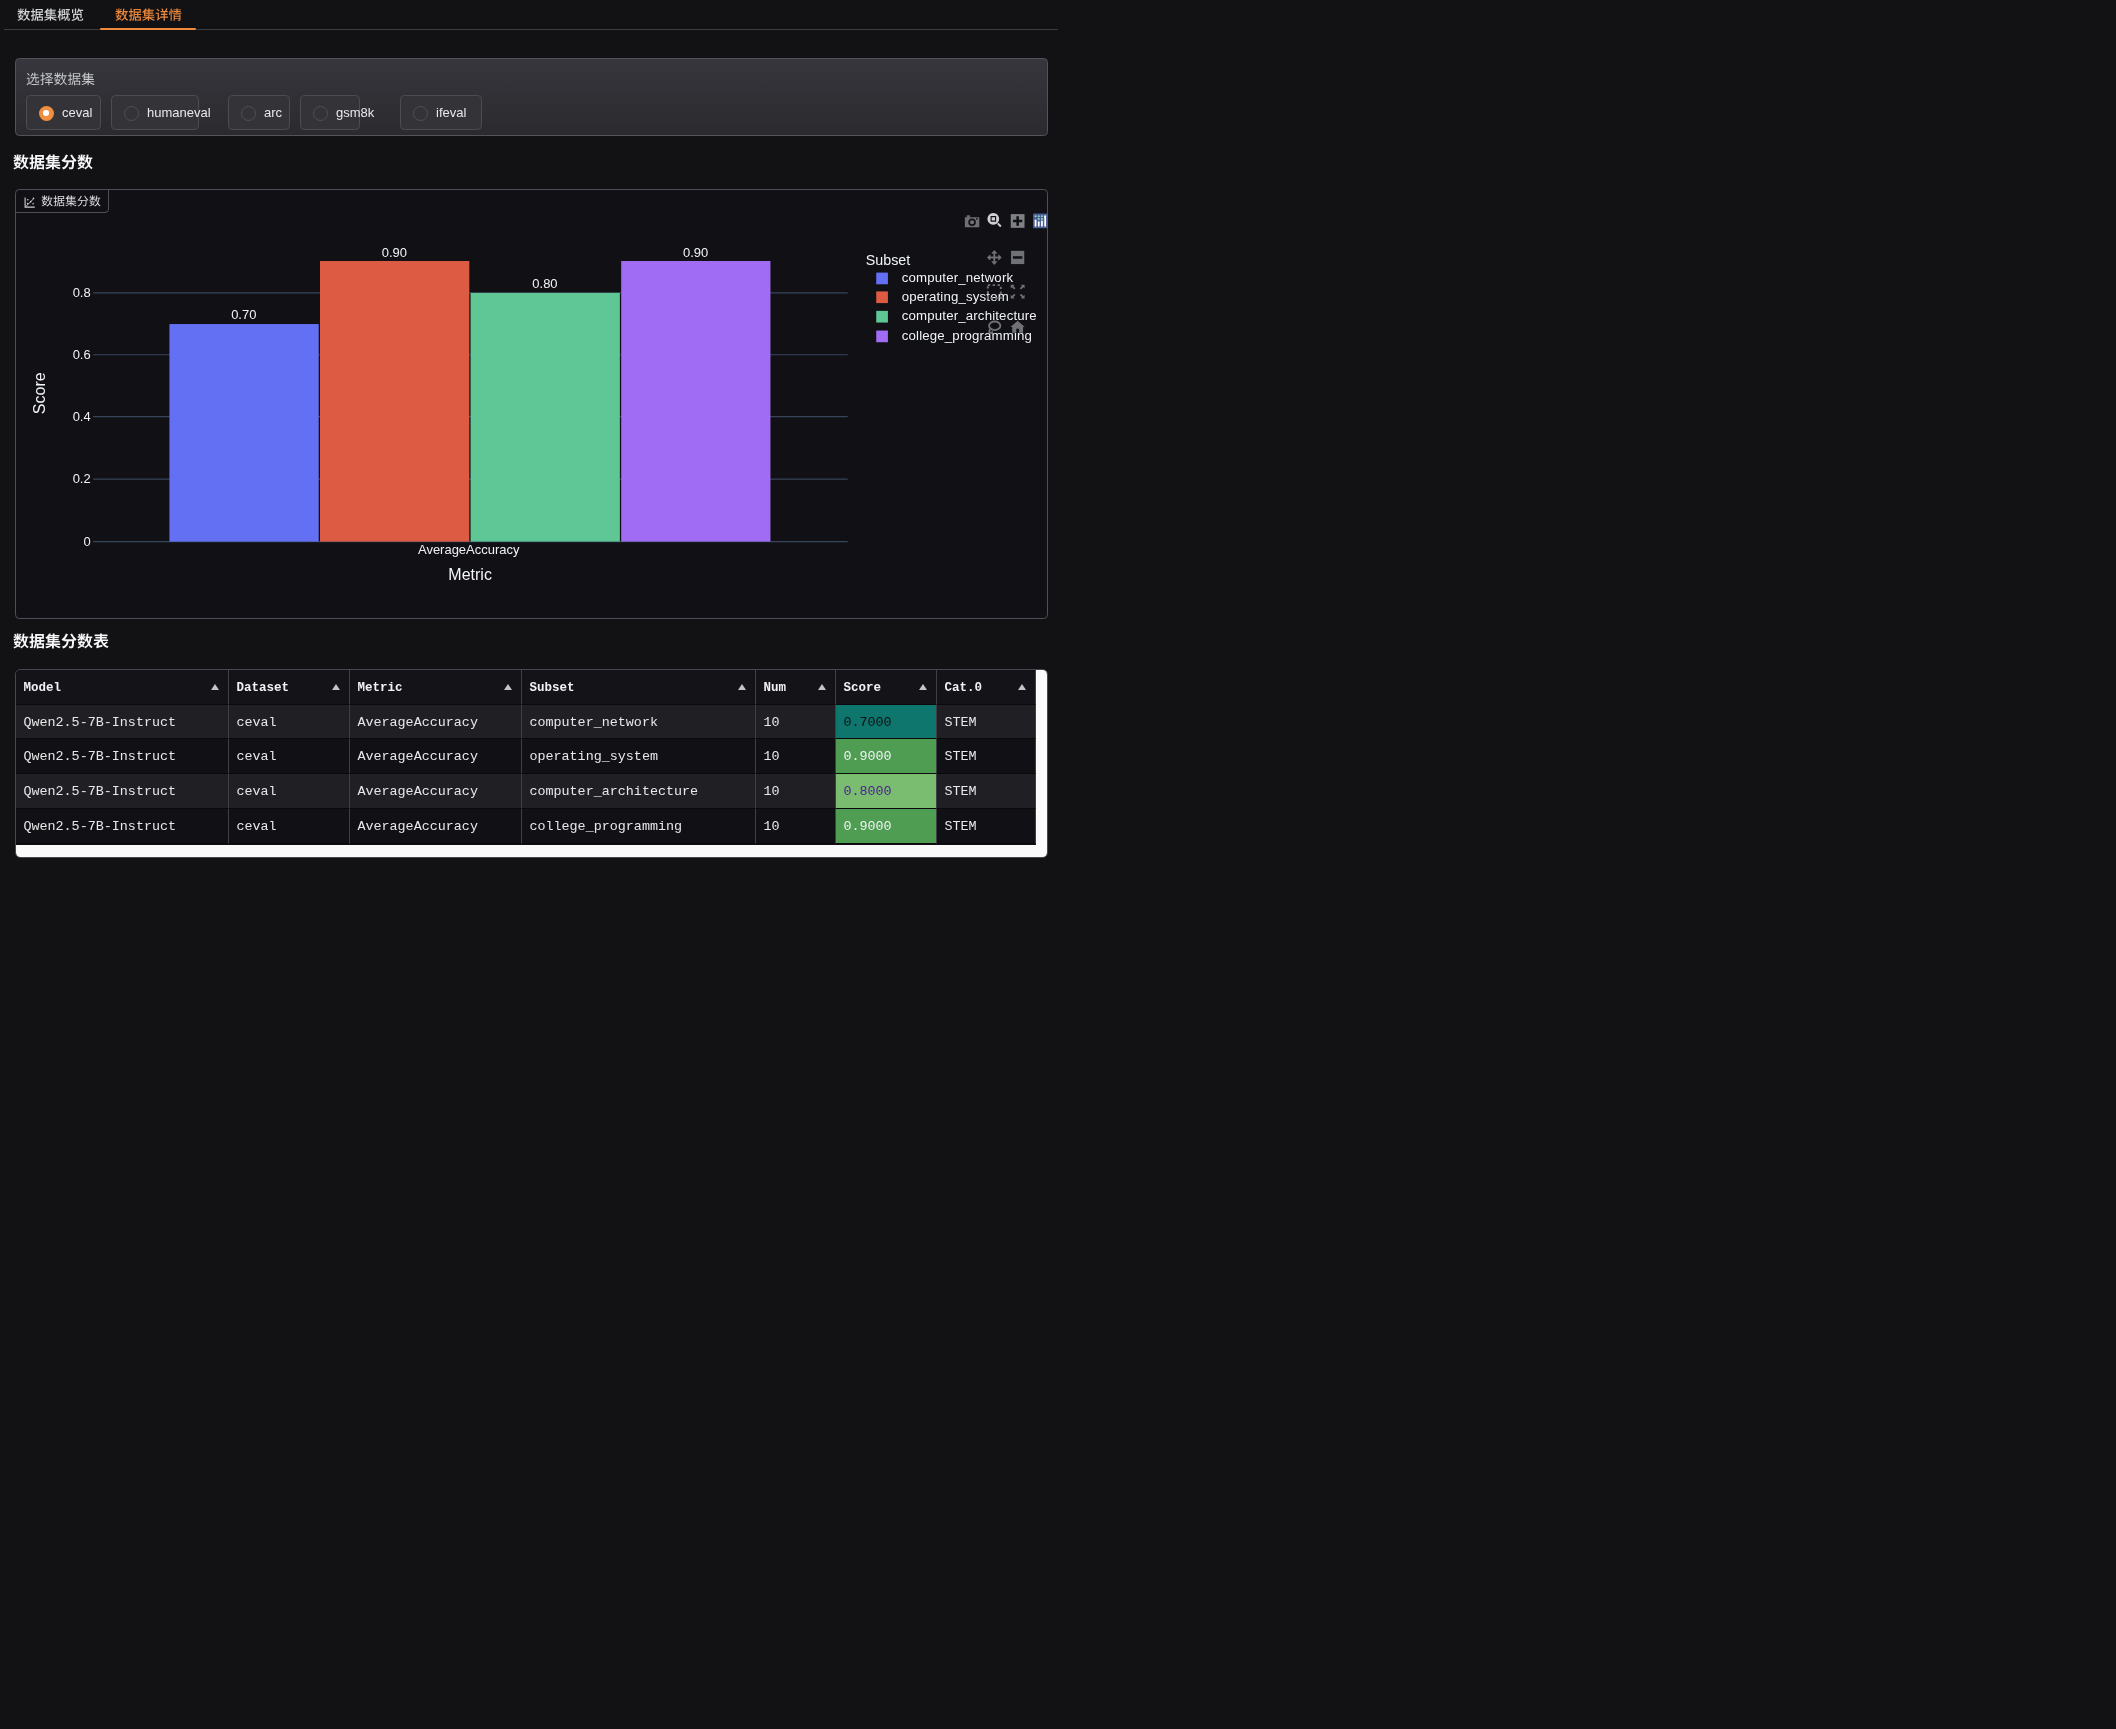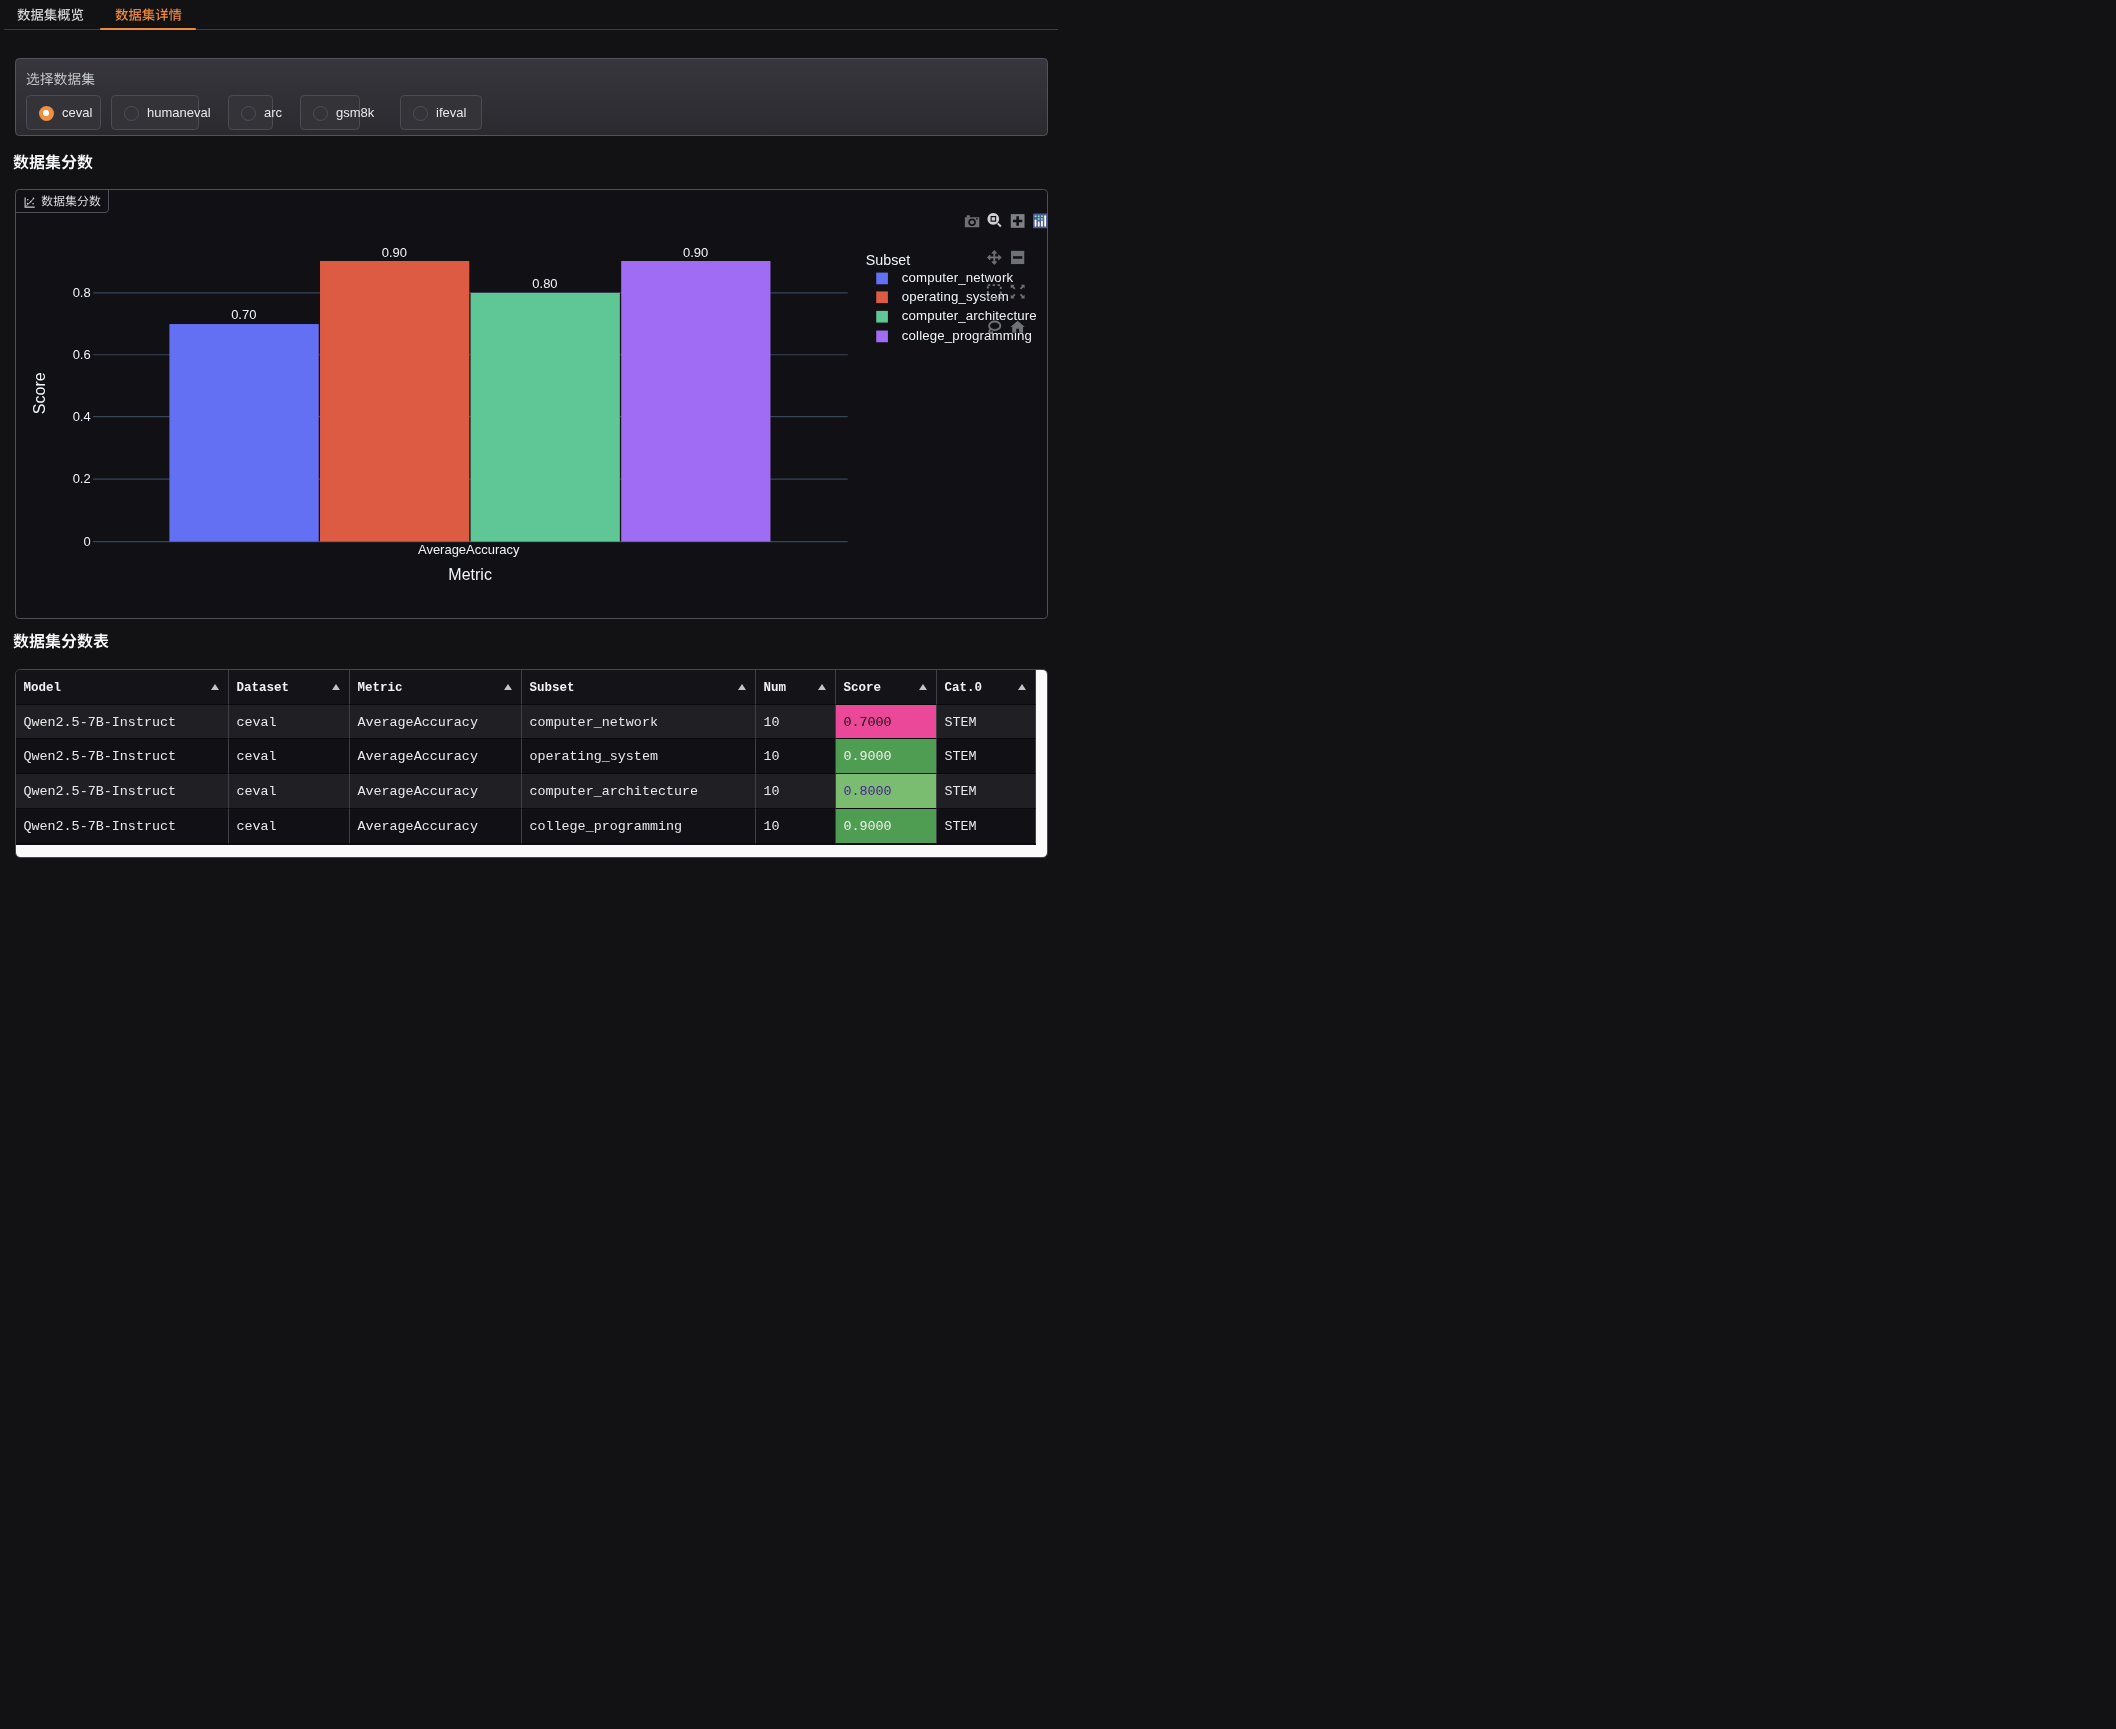--- a/index.html
+++ b/index.html
@@ -40,21 +40,21 @@
     <path d="M1.0 -12.2C1.9 -11.5 3.0 -10.3 3.5 -9.6L4.4 -10.3C3.9 -11.1 2.8 -12.2 1.9 -12.9ZM7.1 -13.0C6.8 -11.5 6.1 -10.1 5.2 -9.2C5.5 -9.0 6.0 -8.7 6.2 -8.5C6.6 -9.0 7.0 -9.6 7.3 -10.2H9.6V-7.8H5.1V-6.8H8.0C7.7 -4.7 7.1 -3.2 4.7 -2.3C4.9 -2.1 5.3 -1.6 5.4 -1.3C8.1 -2.4 8.9 -4.2 9.2 -6.8H10.9V-3.1C10.9 -1.8 11.1 -1.5 12.3 -1.5C12.6 -1.5 13.7 -1.5 13.9 -1.5C14.9 -1.5 15.2 -2.0 15.3 -4.0C15.0 -4.1 14.5 -4.3 14.3 -4.5C14.2 -2.8 14.2 -2.6 13.8 -2.6C13.6 -2.6 12.7 -2.6 12.5 -2.6C12.1 -2.6 12.0 -2.7 12.0 -3.1V-6.8H15.2V-7.8H10.8V-10.2H14.5V-11.2H10.8V-13.4H9.6V-11.2H7.8C8.0 -11.7 8.1 -12.2 8.3 -12.7ZM4.0 -7.3H0.9V-6.2H2.9V-1.3C2.2 -1.0 1.4 -0.4 0.7 0.2L1.5 1.3C2.4 0.3 3.3 -0.5 3.9 -0.5C4.2 -0.5 4.7 -0.1 5.4 0.3C6.4 0.9 7.7 1.1 9.6 1.1C11.2 1.1 13.9 1.0 15.1 0.9C15.1 0.6 15.3 -0.0 15.5 -0.3C13.9 -0.2 11.4 -0.0 9.6 -0.0C7.9 -0.0 6.6 -0.1 5.6 -0.7C4.8 -1.2 4.4 -1.6 4.0 -1.6Z M18.8 -13.4V-10.2H16.7V-9.1H18.8V-5.7C18.0 -5.4 17.2 -5.2 16.6 -5.0L16.9 -3.9L18.8 -4.5V-0.2C18.8 0.0 18.8 0.1 18.6 0.1C18.4 0.1 17.7 0.1 17.1 0.1C17.2 0.4 17.4 0.9 17.4 1.2C18.4 1.2 19.1 1.2 19.5 1.0C19.9 0.8 20.0 0.5 20.0 -0.2V-4.9L21.9 -5.5L21.7 -6.6L20.0 -6.1V-9.1H21.9V-10.2H20.0V-13.4ZM28.9 -11.5C28.3 -10.7 27.5 -9.9 26.6 -9.3C25.8 -9.9 25.1 -10.7 24.5 -11.5ZM22.3 -12.6V-11.5H23.4C24.0 -10.4 24.7 -9.5 25.7 -8.7C24.4 -8.0 23.0 -7.4 21.6 -7.1C21.9 -6.8 22.2 -6.4 22.3 -6.1C23.7 -6.5 25.2 -7.2 26.6 -8.0C27.8 -7.1 29.3 -6.5 30.8 -6.1C31.0 -6.4 31.3 -6.8 31.6 -7.1C30.1 -7.4 28.7 -7.9 27.5 -8.7C28.8 -9.6 29.9 -10.8 30.5 -12.2L29.8 -12.6L29.6 -12.6ZM25.9 -6.6V-5.2H22.7V-4.1H25.9V-2.4H21.9V-1.4H25.9V1.3H27.1V-1.4H31.3V-2.4H27.1V-4.1H30.2V-5.2H27.1V-6.6Z M39.1 -13.1C38.8 -12.5 38.3 -11.6 37.9 -11.0L38.7 -10.6C39.1 -11.2 39.6 -12.0 40.1 -12.7ZM33.4 -12.7C33.8 -12.0 34.3 -11.1 34.4 -10.6L35.3 -11.0C35.2 -11.6 34.7 -12.4 34.3 -13.0ZM38.6 -4.2C38.2 -3.3 37.7 -2.6 37.1 -2.0C36.5 -2.3 35.8 -2.6 35.2 -2.9C35.5 -3.3 35.7 -3.7 36.0 -4.2ZM33.8 -2.4C34.5 -2.1 35.4 -1.7 36.2 -1.3C35.2 -0.6 34.0 -0.1 32.7 0.2C32.9 0.4 33.1 0.9 33.2 1.2C34.7 0.8 36.1 0.1 37.2 -0.8C37.7 -0.5 38.2 -0.2 38.6 0.1L39.4 -0.7C39.0 -0.9 38.5 -1.2 38.0 -1.5C38.8 -2.4 39.5 -3.6 39.9 -4.9L39.3 -5.2L39.1 -5.2H36.4L36.8 -6.0L35.7 -6.2C35.6 -5.9 35.5 -5.5 35.3 -5.2H33.1V-4.2H34.8C34.5 -3.5 34.1 -2.9 33.8 -2.4ZM36.1 -13.5V-10.5H32.8V-9.5H35.7C35.0 -8.4 33.7 -7.4 32.6 -7.0C32.9 -6.7 33.1 -6.3 33.3 -6.0C34.3 -6.6 35.3 -7.5 36.1 -8.4V-6.5H37.2V-8.6C38.0 -8.1 39.0 -7.3 39.4 -7.0L40.0 -7.8C39.7 -8.1 38.3 -9.0 37.5 -9.5H40.5V-10.5H37.2V-13.5ZM42.1 -13.3C41.7 -10.5 40.9 -7.8 39.7 -6.1C40.0 -6.0 40.4 -5.6 40.6 -5.4C41.0 -6.0 41.4 -6.7 41.7 -7.5C42.0 -5.9 42.5 -4.4 43.1 -3.2C42.2 -1.7 41.0 -0.5 39.2 0.4C39.4 0.6 39.8 1.1 39.9 1.3C41.5 0.4 42.8 -0.7 43.7 -2.1C44.5 -0.7 45.5 0.4 46.7 1.1C46.9 0.8 47.3 0.4 47.6 0.2C46.2 -0.5 45.2 -1.7 44.3 -3.2C45.2 -4.8 45.7 -6.8 46.1 -9.2H47.2V-10.3H42.6C42.8 -11.2 43.0 -12.2 43.2 -13.1ZM44.9 -9.2C44.7 -7.4 44.3 -5.8 43.7 -4.4C43.1 -5.9 42.7 -7.5 42.4 -9.2Z M55.7 -3.8V1.3H56.8V0.6H61.7V1.2H62.8V-3.8H59.7V-5.8H63.3V-6.8H59.7V-8.6H62.8V-12.7H54.3V-7.9C54.3 -5.4 54.2 -1.9 52.5 0.6C52.8 0.7 53.3 1.1 53.5 1.3C54.8 -0.7 55.3 -3.4 55.4 -5.8H58.6V-3.8ZM55.5 -11.7H61.6V-9.6H55.5ZM55.5 -8.6H58.6V-6.8H55.5L55.5 -7.9ZM56.8 -0.4V-2.8H61.7V-0.4ZM50.7 -13.4V-10.2H48.7V-9.1H50.7V-5.6C49.8 -5.3 49.1 -5.1 48.5 -4.9L48.8 -3.8L50.7 -4.4V-0.2C50.7 0.0 50.6 0.1 50.4 0.1C50.2 0.1 49.6 0.1 48.9 0.1C49.0 0.4 49.2 0.9 49.2 1.2C50.2 1.2 50.9 1.1 51.2 0.9C51.6 0.8 51.8 0.4 51.8 -0.2V-4.7L53.6 -5.3L53.5 -6.4L51.8 -5.9V-9.1H53.6V-10.2H51.8V-13.4Z M71.4 -4.7V-3.6H64.9V-2.6H70.3C68.8 -1.4 66.4 -0.4 64.5 0.1C64.7 0.4 65.1 0.8 65.3 1.1C67.3 0.5 69.7 -0.8 71.4 -2.2V1.3H72.6V-2.2C74.2 -0.8 76.6 0.4 78.7 1.0C78.9 0.7 79.2 0.2 79.5 -0.0C77.5 -0.5 75.2 -1.5 73.7 -2.6H79.2V-3.6H72.6V-4.7ZM71.8 -8.8V-7.8H68.0V-8.8ZM71.5 -13.2C71.7 -12.8 72.0 -12.2 72.2 -11.7H68.6C68.9 -12.2 69.2 -12.8 69.5 -13.2L68.2 -13.5C67.5 -12.1 66.2 -10.3 64.5 -8.9C64.8 -8.8 65.2 -8.4 65.4 -8.2C65.9 -8.6 66.3 -9.0 66.8 -9.5V-4.3H68.0V-4.8H78.7V-5.8H73.0V-6.9H77.6V-7.8H73.0V-8.8H77.5V-9.7H73.0V-10.8H78.2V-11.7H73.5C73.2 -12.3 72.9 -13.0 72.5 -13.5ZM71.8 -9.7H68.0V-10.8H71.8ZM71.8 -6.9V-5.8H68.0V-6.9Z" fill="#c8cacd"></path>
   </svg>
 <div class="rbox" style="left:26px;width:75px">
     <div class="rdot on"></div>
     <div class="rlab">ceval</div>
   </div>
 <div class="rbox" style="left:111px;width:88px">
     <div class="rdot off"></div>
     <div class="rlab">humaneval</div>
   </div>
-<div class="rbox" style="left:228px;width:45px">
+<div class="rbox" style="left:228px;width:62px">
     <div class="rdot off"></div>
     <div class="rlab">arc</div>
   </div>
 <div class="rbox" style="left:300px;width:60px">
     <div class="rdot off"></div>
     <div class="rlab">gsm8k</div>
   </div>
 <div class="rbox" style="left:400px;width:82px">
     <div class="rdot off"></div>
     <div class="rlab">ifeval</div>
@@ -187,21 +187,21 @@
           <th>Num<span class="tri"></span></th>
           <th>Score<span class="tri"></span></th>
           <th>Cat.0<span class="tri"></span></th>
         </tr>
 <tr class="odd r1">
           <td>Qwen2.5-7B-Instruct</td>
           <td>ceval</td>
           <td>AverageAccuracy</td>
           <td>computer_network</td>
           <td>10</td>
-          <td class="score" style="background:#ec4899;color:#111111">0.7000</td>
+          <td class="score" style="background:#0f766e;color:#111111">0.7000</td>
           <td>STEM</td>
         </tr>
 <tr class="even">
           <td>Qwen2.5-7B-Instruct</td>
           <td>ceval</td>
           <td>AverageAccuracy</td>
           <td>operating_system</td>
           <td>10</td>
           <td class="score" style="background:#4f9d53;color:#f2f2f2">0.9000</td>
           <td>STEM</td>

